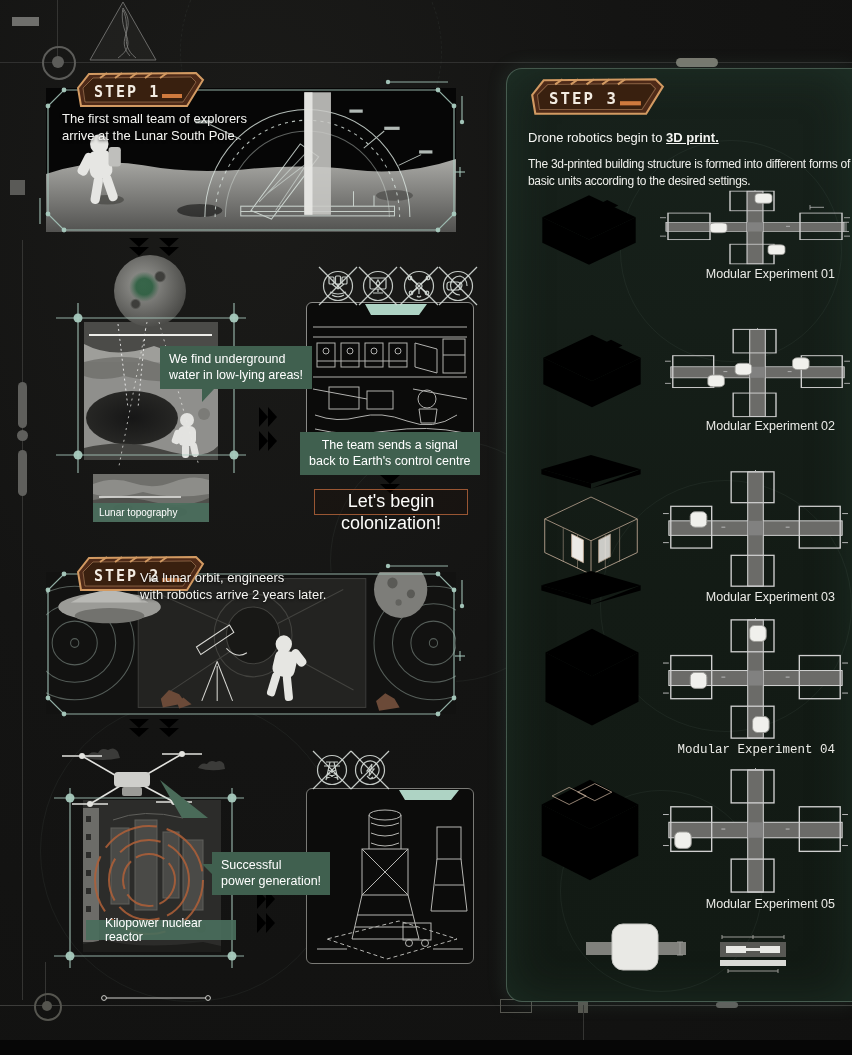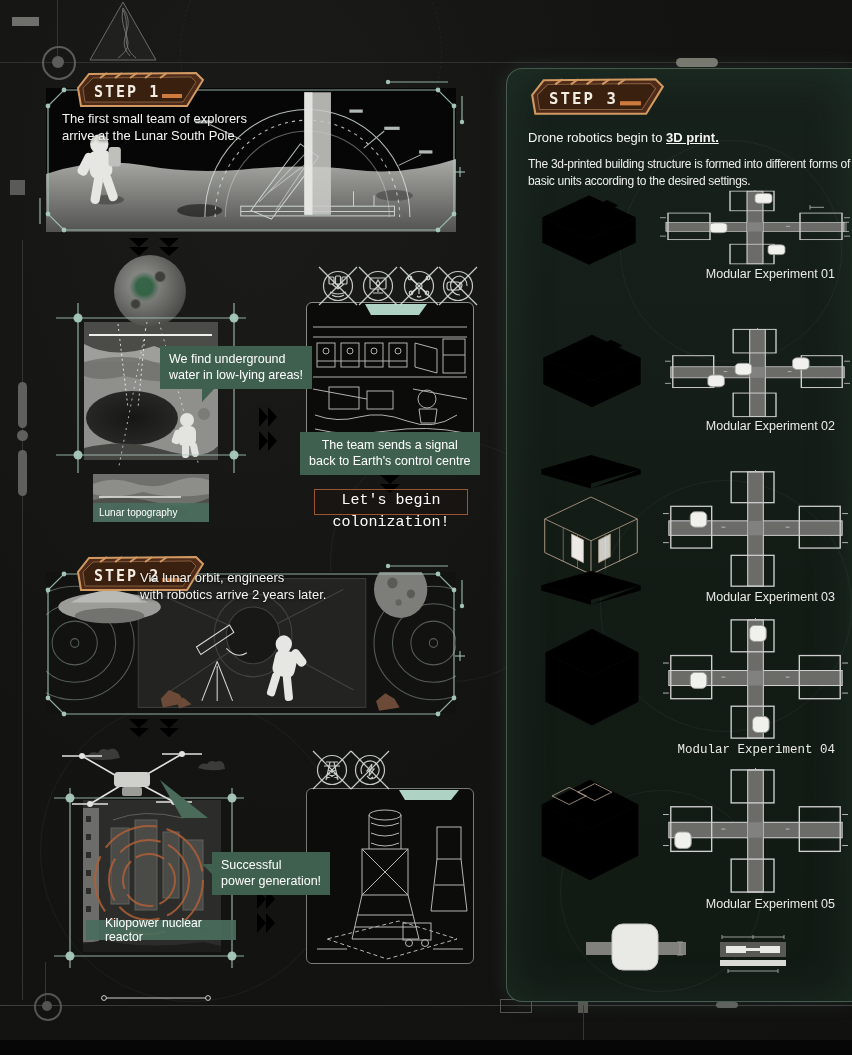--- a/index.html
+++ b/index.html
@@ -33,21 +33,21 @@
   .badge{position:absolute;width:132px;height:40px;z-index:6;}
   .badge text{font-family:"DejaVu Sans Mono",monospace;font-weight:bold;font-size:15px;letter-spacing:2px;fill:#f3ece2;}
   
   .desc{position:absolute;color:#f5f5f2;font-size:13px;line-height:1.32;white-space:pre-line;z-index:6;text-shadow:0 1px 3px rgba(0,0,0,.85);}
   .bubble{position:absolute;background:var(--bubble,#40604f);color:#fff;font-size:12.5px;line-height:1.3;padding:5px 9px;white-space:pre-line;z-index:7;}
   .bubble.tail-down::after{content:"";position:absolute;left:42px;bottom:-13px;width:0;height:0;border-top:14px solid var(--bubble,#40604f);border-right:13px solid transparent;}
   .bubble.tail-upleft::before{content:"";position:absolute;left:6px;top:-12px;width:0;height:0;border-bottom:13px solid var(--bubble,#40604f);border-right:15px solid transparent;}
   .bubble.tail-left::before{content:"";position:absolute;left:-10px;top:12px;width:0;height:0;border-right:11px solid var(--bubble,#40604f);border-bottom:11px solid transparent;}
   .glabel{position:absolute;background:rgba(74,110,92,.92);color:#fff;z-index:7;display:flex;align-items:center;}
   .colonize{position:absolute;border:1px solid rgba(176,98,58,.85);background:rgba(30,16,8,.25);color:#fdfdfb;
-    font-size:15px;text-align:center;line-height:22px;z-index:7;font-family:Liberation Mono, monospace;}
+    font-size:18px;text-align:center;line-height:22px;z-index:7;}
   .chev{position:absolute;z-index:6;}
   
   .ring-icon{position:absolute;z-index:5;}
   .ring-icon line,.ring-icon circle,.ring-icon path,.ring-icon rect,.ring-icon ellipse,.ring-icon polyline{
     stroke:#d6ddd8;stroke-width:1.2;fill:none;opacity:.9;}
   
   .moon{position:absolute;border-radius:50%;z-index:3;}
   
   .rpanel{position:absolute;left:506px;top:68px;width:346px;height:932px;z-index:1;
     background:linear-gradient(180deg,#17211b 0%,#131b15 55%,#121a14 100%);

